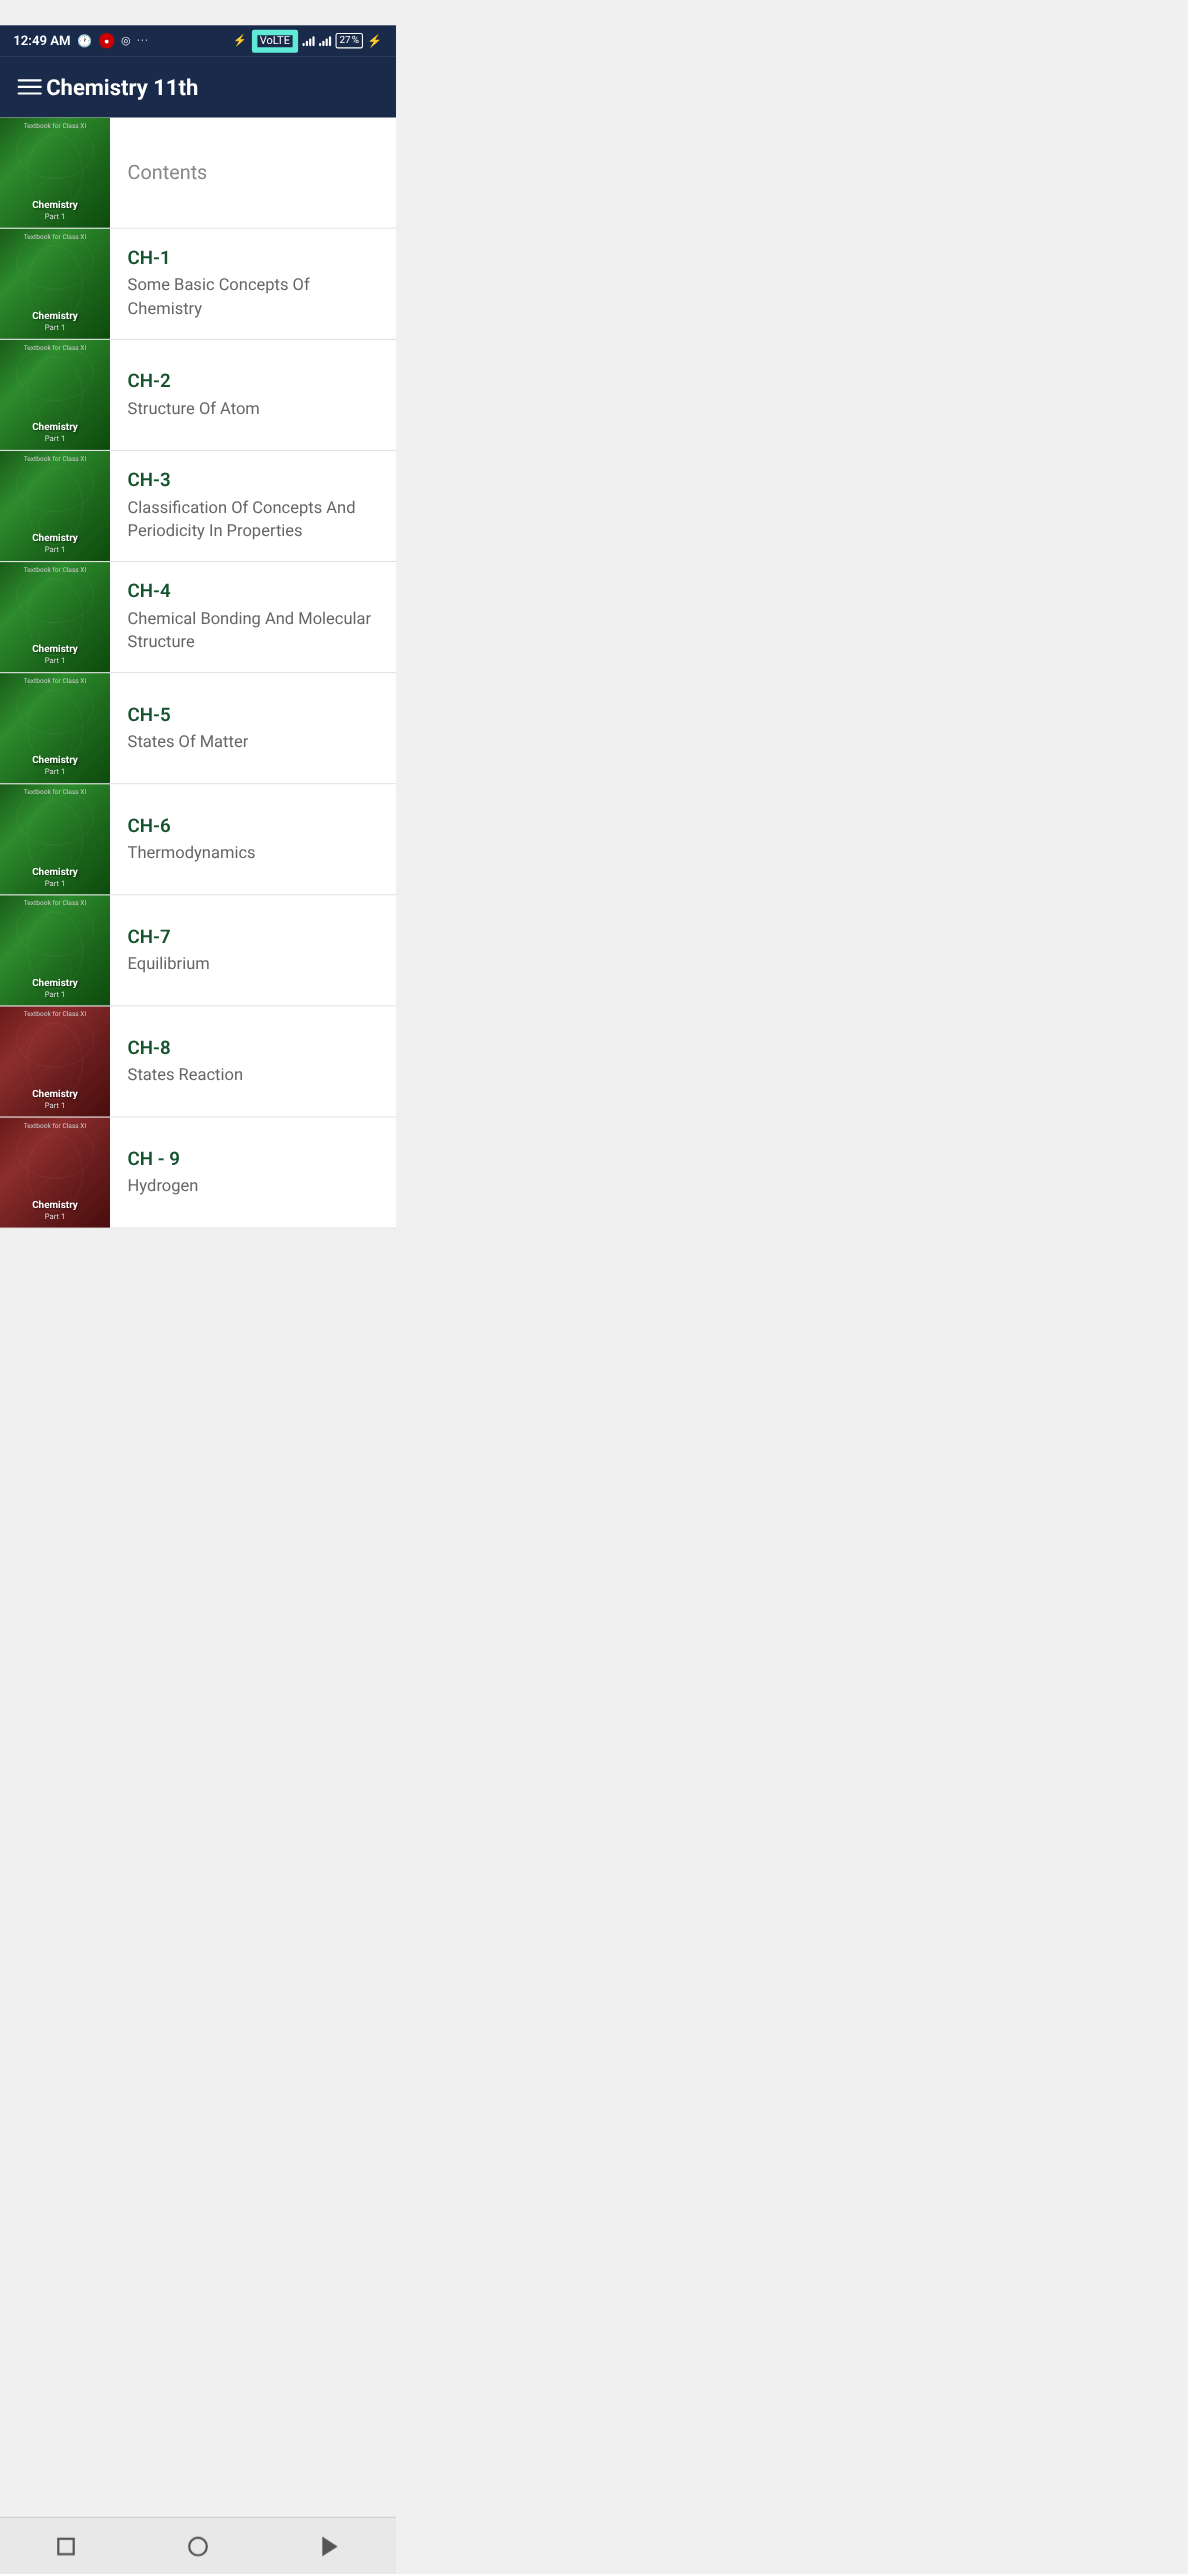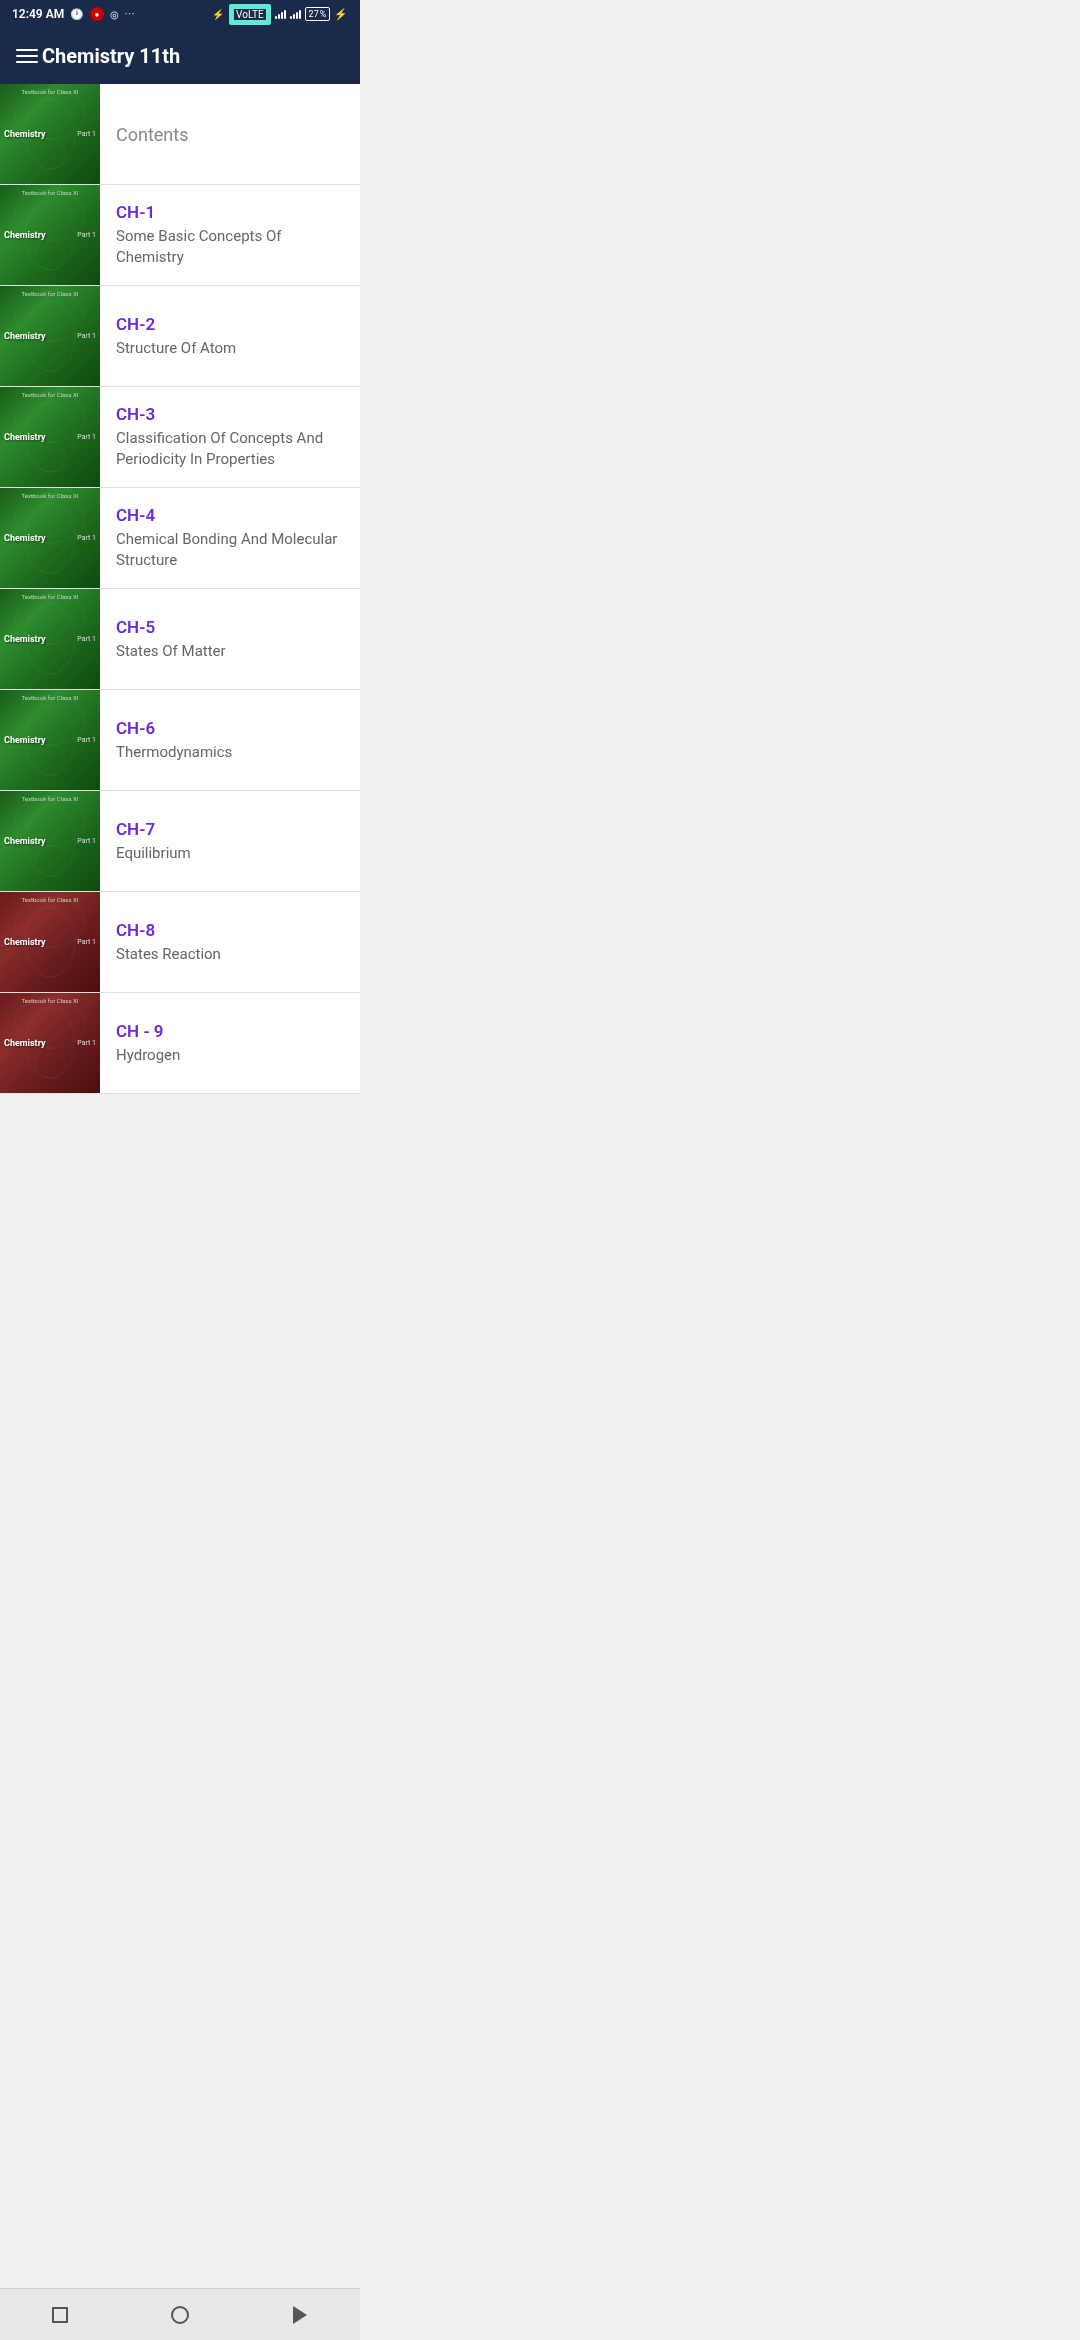--- a/index.html
+++ b/index.html
@@ -17,20 +17,21 @@
     
     .status-bar {
       background: #1a2a4a;
       color: #fff;
       display: flex;
       align-items: center;
       justify-content: space-between;
       padding: 6px 12px;
       height: 28px;
       font-size: 11px;
+      margin-top: 23px;
     }
 
     .status-left {
       display: flex;
       align-items: center;
       gap: 6px;
     }
 
     .status-time {
       font-weight: 600;
@@ -98,22 +99,23 @@
     }
 
     .book-cover-red {
       background: linear-gradient(135deg, #6b1a1a 0%, #8c2d2d 30%, #6b1e1e 60%, #4a0d0d 100%);
     }
 
     .book-cover-inner {
       width: 100%;
       height: 100%;
       display: flex;
-      align-items: center;
-      justify-content: space-between;
+      flex-direction: column;
+      align-items: center;
+      justify-content: flex-end;
       padding: 6px 4px;
       position: relative;
     }
 
     .book-cover-decoration {
       position: absolute;
       top: 0; left: 0; right: 0; bottom: 0;
       opacity: 0.3;
     }
 
@@ -154,21 +156,21 @@
 
     
     .item-text {
       padding: 12px 16px;
       flex: 1;
     }
 
     .item-chapter {
       font-size: 17px;
       font-weight: 600;
-      color: #6d28d9;
+      color: #14532d;
       margin-bottom: 4px;
     }
 
     .item-title {
       font-size: 15px;
       color: #666;
       line-height: 1.4;
     }
 
     .item-contents {

